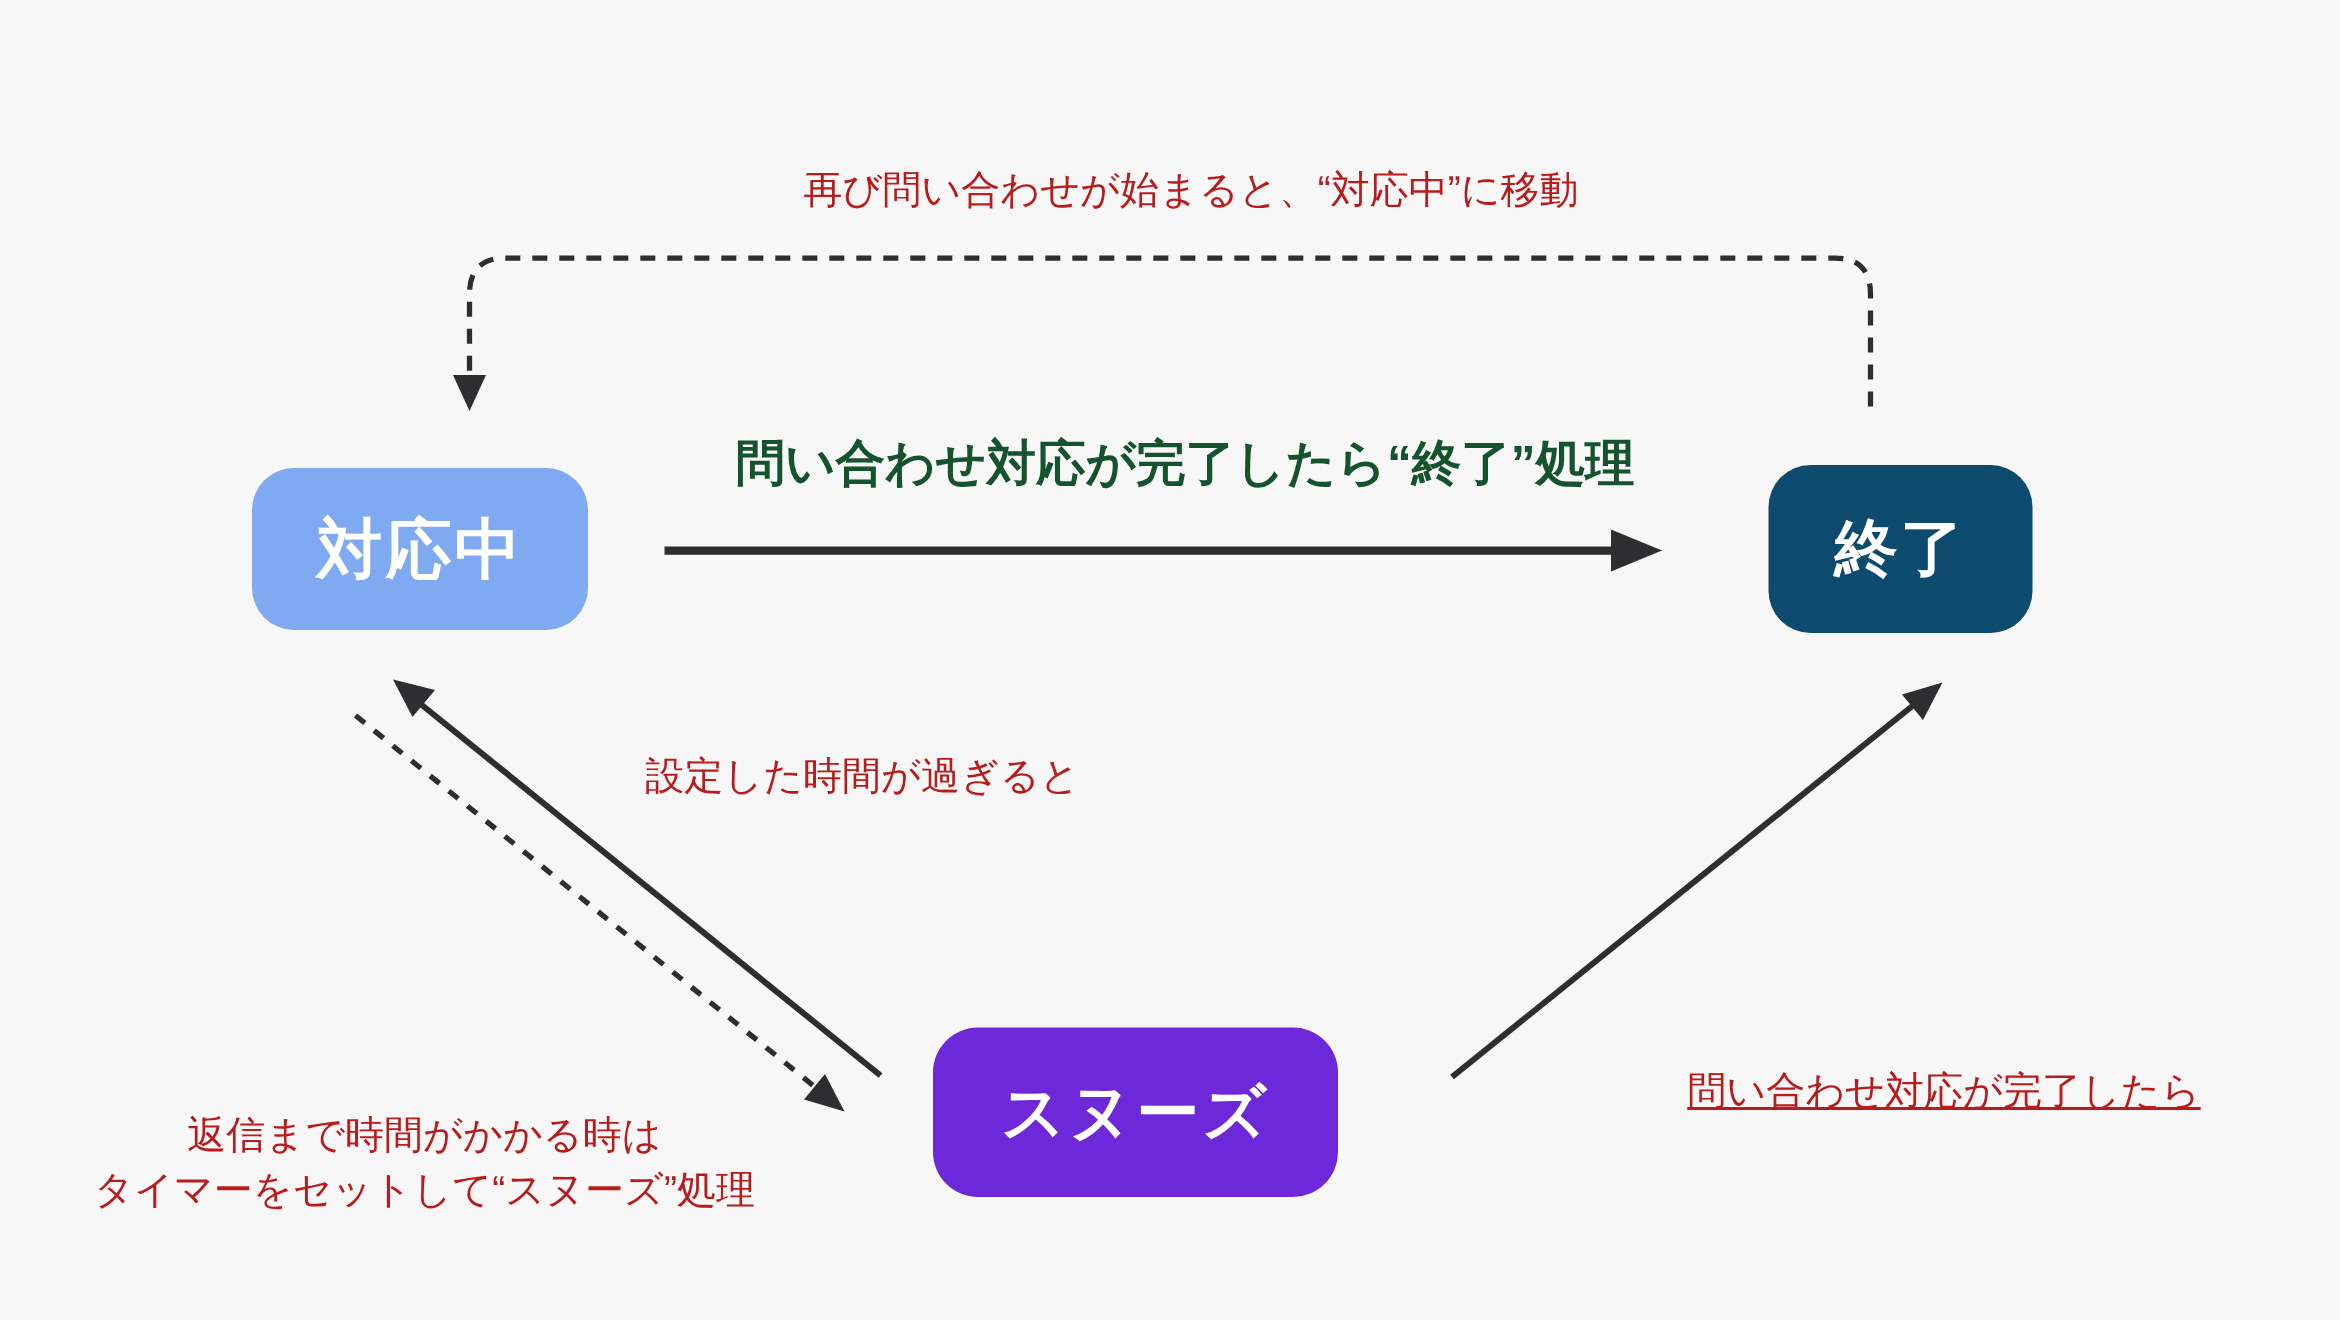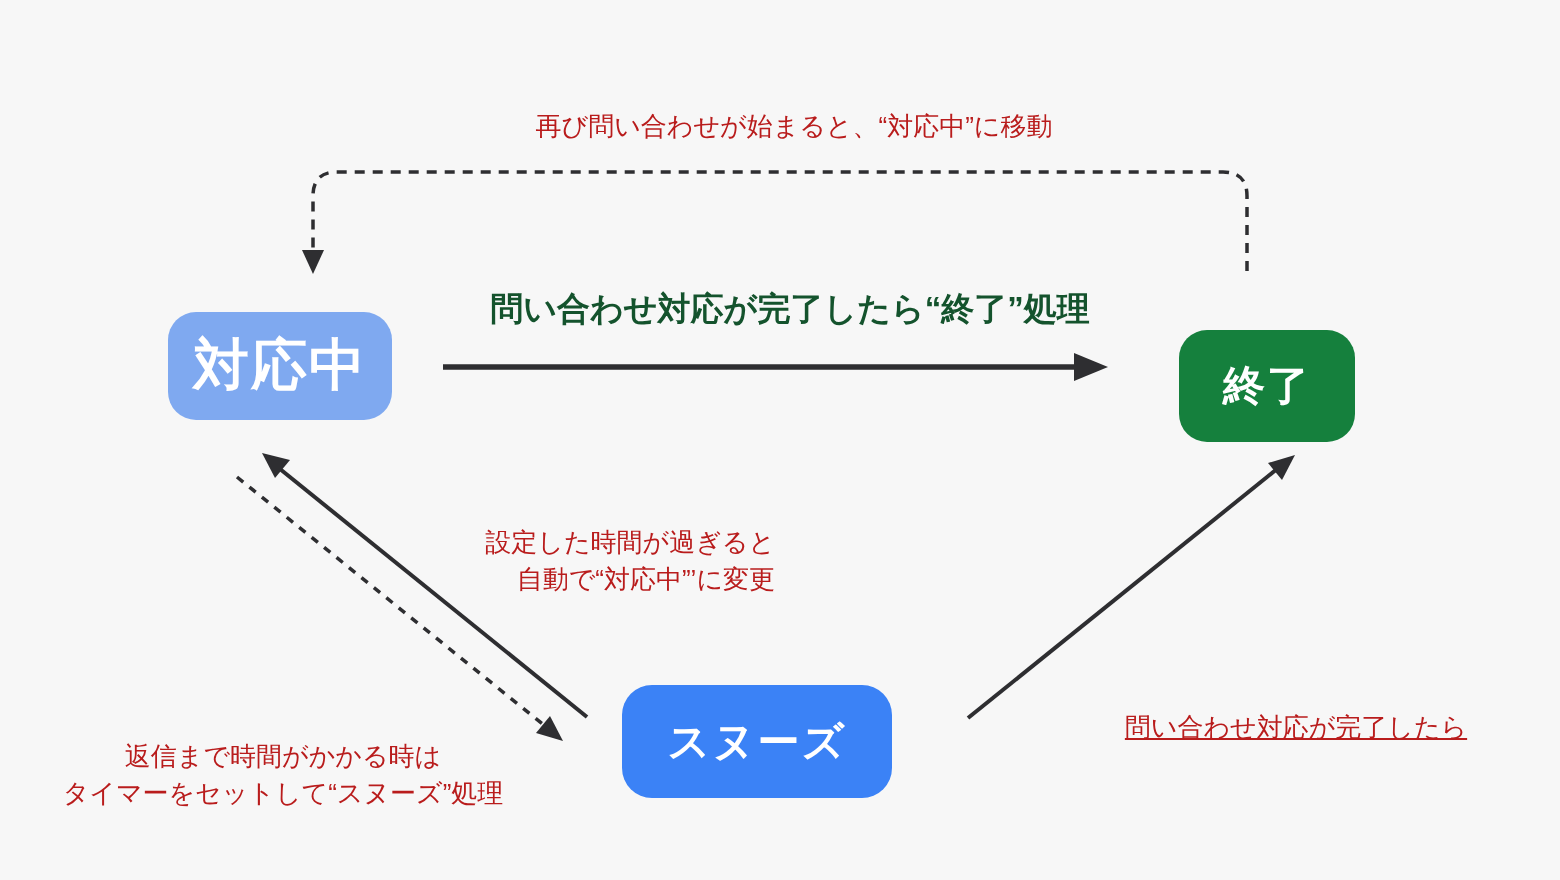--- a/index.html
+++ b/index.html
@@ -27,21 +27,21 @@
     align-items: center;
     justify-content: center;
     color: #ffffff;
     font-weight: bold;
     letter-spacing: 2px;
   }
   .node-active {
     left: 168px; top: 312px;
     width: 224px; height: 108px;
     border-radius: 28px;
-    font-size: 56px;
+    font-size: 44px;
   }
   .node-closed {
     left: 1179px; top: 310px;
     width: 176px; height: 112px;
     border-radius: 28px;
     font-size: 42px;
   }
   .node-snooze {
     left: 622px; top: 685px;
     width: 270px; height: 113px;
@@ -51,21 +51,21 @@
   .label {
     position: absolute;
     color: #b91c1c;
     font-size: 26px;
     text-align: center;
     line-height: 37px;
     white-space: nowrap;
   }
   .label-reopen   { left: 394px;  top: 108px;  width: 800px; }
   .label-complete { left: 390px;  top: 290px;  width: 800px; font-size: 33px; font-weight: bold; color: #14532d; }
-  .label-timeout  { left: 375px;  top: 524px;  width: 400px; text-align: right; }
+  .label-timeout  { left: 375px;  top: 499px;  width: 400px; }
   .label-tosnooze { left: 33px;   top: 709px;  width: 500px; margin-top: 29px; }
   .label-snoozeend{ left: 1096px; top: 709px;  width: 400px; text-decoration: underline; }
 </style>
 </head>
 <body>
 
 <div class="canvas">
 
   <svg class="arrow-layer" viewBox="0 0 1560 880" xmlns="http://www.w3.org/2000/svg" aria-hidden="true">
 
@@ -92,35 +92,34 @@
     <g>
       <line x1="968" y1="718" x2="1277" y2="469" stroke="#2e2e31" stroke-width="4"></line>
       <polygon points="1295,455 1282,480 1268,463" fill="#2e2e31"></polygon>
     </g>
   </svg>
 
   <div class="node node-active" style="background: rgb(127, 169, 240);">
     <span>対応中</span>
   </div>
 
-  <div class="node node-closed" style="background: #15803d; margin-top: 20px;">
+  <div class="node node-closed" style="background: #0c4a6e;">
     <span>終了</span>
   </div>
 
-  <div class="node node-snooze" style="background: #3b82f6;">
+  <div class="node node-snooze" style="background: #6d28d9;">
     <span>スヌーズ</span>
   </div>
 
   <div class="label label-reopen">再び問い合わせが始まると、“対応中”に移動</div>
 
   <div class="label label-complete">問い合わせ対応が完了したら“終了”処理</div>
 
   <div class="label label-timeout">
     <div>設定した時間が過ぎると</div>
-    <div>自動で“対応中”’に変更</div>
   </div>
 
   <div class="label label-tosnooze">
     <div>返信まで時間がかかる時は</div>
     <div>タイマーをセットして“スヌーズ”処理</div>
   </div>
 
   <div class="label label-snoozeend">
     <div>問い合わせ対応が完了したら</div>
   </div>

